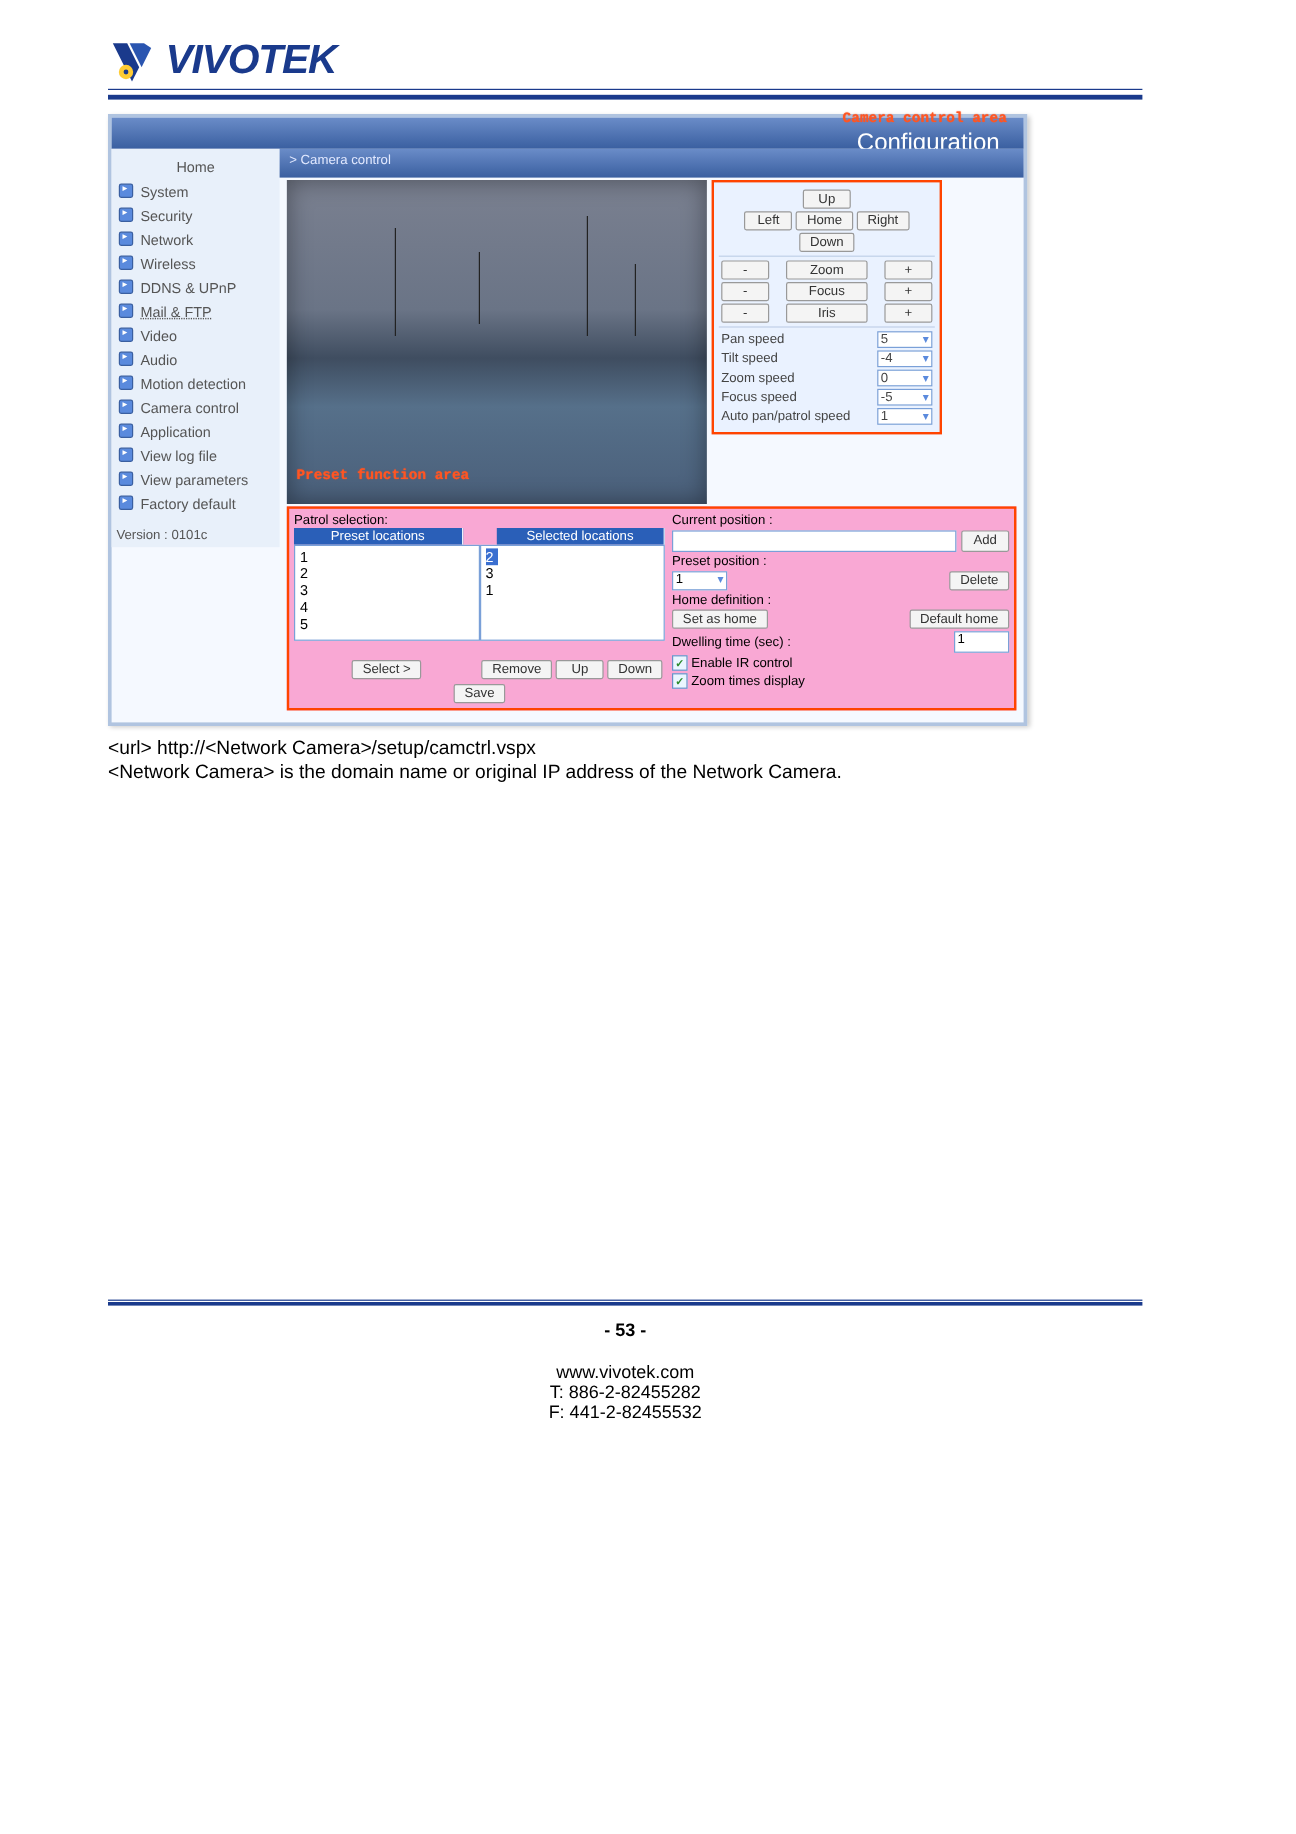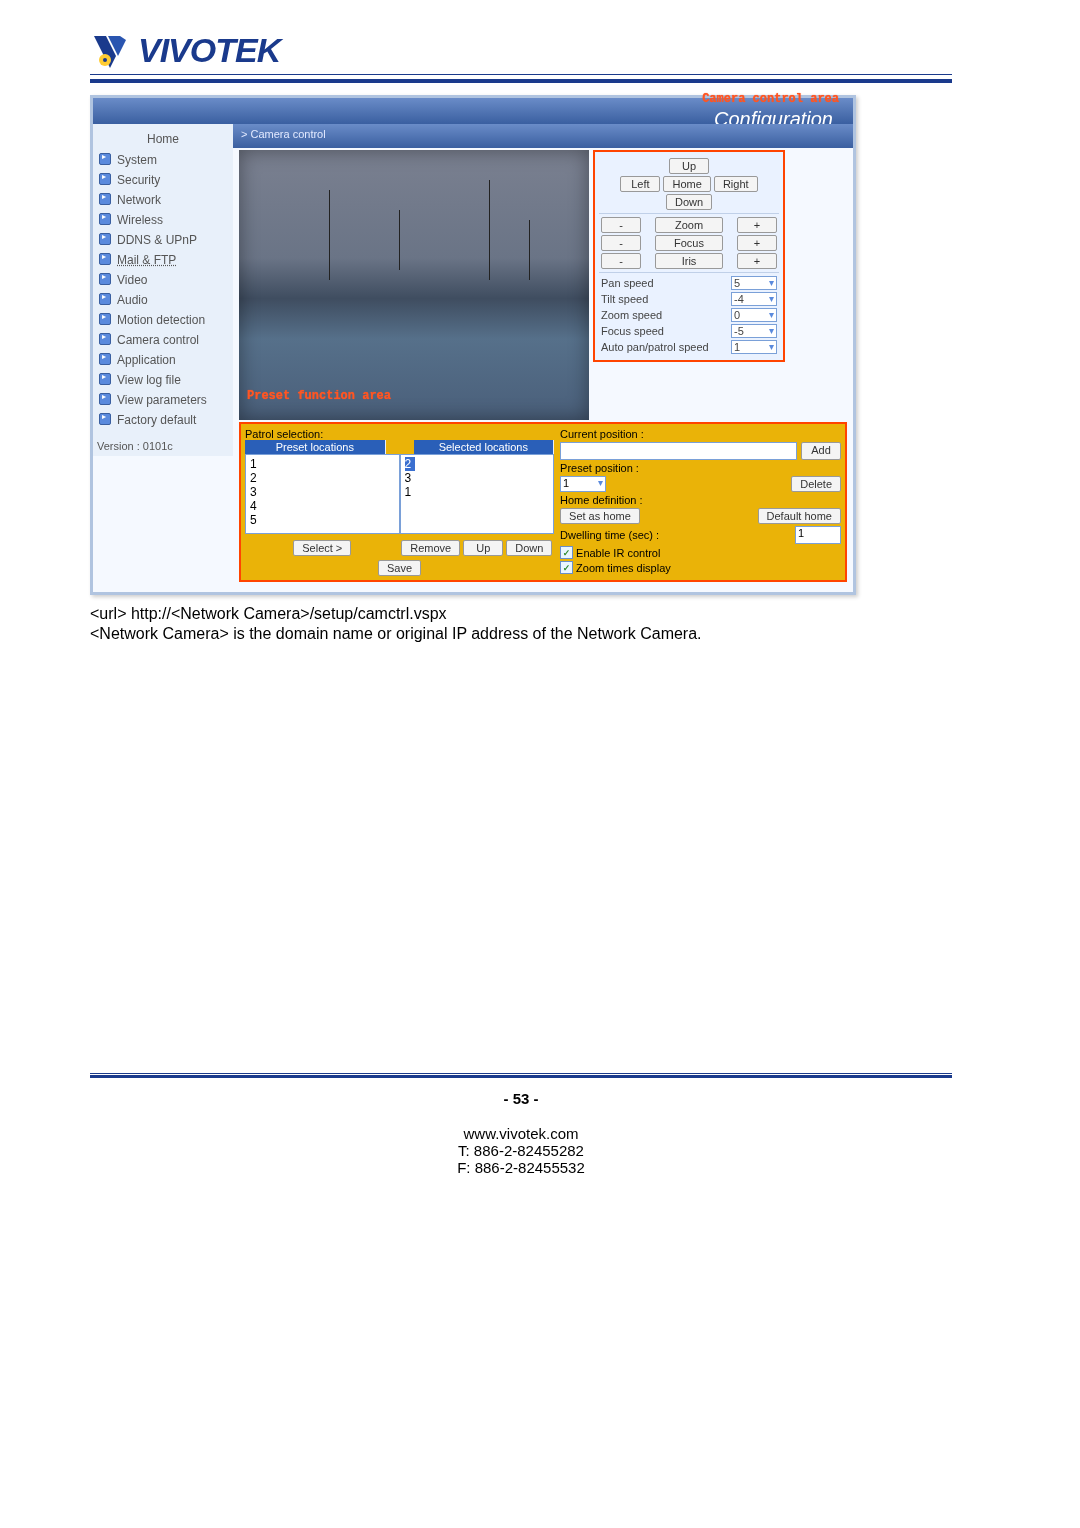--- a/index.html
+++ b/index.html
@@ -172,21 +172,21 @@
   }
   .select-sm .arr { color:#5a8add; font-size:10px;}
   hr.sep { border:none; border-top:1px solid #c0d0e8; margin:3px 0;}
 
   .preset-area {
     border: 2px solid #ff4400;
     margin-top: 2px;
     padding: 4px;
     display:flex;
     gap: 6px;
-    background: #eab308;
+    background: #f9a8d4;
     font-size: 11px;
   }
   .col-left { flex: 1.1; }
   .col-right { flex: 1; }
   .listbox {
     width: 100%;
     height: 80px;
     background: #fff;
     border: 1px solid #7aa0d8;
     font-size: 12px;
@@ -232,21 +232,21 @@
         <circle cx="15" cy="30" r="6" fill="#ffcc33"></circle>
         <circle cx="15" cy="30" r="2" fill="#1a3a8c"></circle>
       </svg>
     </span>
     <span class="logo-text">VIVOTEK</span>
   </div>
   <hr class="hr-thin">
   <hr class="hr-thick">
 
   <div class="screenshot-frame">
-    <div class="hdr-row" style="background:linear-gradient(#6a8cc8,#3a5fa0);font-style:italic;">
+    <div class="hdr-row" style="background:linear-gradient(#6a8cc8,#3a5fa0);">
       <div class="ss-title">Configuration</div>
     </div>
 
     <div style="position:relative;">
       <div class="anno-red anno-cam-control">Camera control area</div>
     </div>
 
     <div class="ss-body">
 
       <div class="ss-sidebar">
@@ -405,21 +405,21 @@
                 <div>3</div>
                 <div>4</div>
                 <div>5</div>
               </div>
               <div class="listbox">
                 <div><span class="sel-hl">2</span></div>
                 <div>3</div>
                 <div>1</div>
               </div>
             </div>
-            <div style="display:flex; justify-content:center; margin-top:6px;">
+            <div style="display:flex; justify-content:center; margin-top:16px;">
               <div style="flex:1; text-align:center;"><span class="btn">Select &gt;</span></div>
               <div style="flex:1; text-align:center;">
                 <span class="btn">Remove</span>
                 <span class="btn">Up</span>
                 <span class="btn">Down</span>
               </div>
             </div>
             <div class="save-row"><span class="btn">Save</span></div>
           </div>
 
@@ -464,16 +464,16 @@
     <p>&lt;url&gt;  http://&lt;Network Camera&gt;/setup/camctrl.vspx</p>
     <p>&lt;Network Camera&gt; is the domain name or original IP address of the Network Camera.</p>
   </div>
 
   <div class="footer">
     <hr class="hr-double-top">
     <hr class="hr-double-bot">
     <div class="pagenum">- 53 -</div>
     <div>www.vivotek.com</div>
     <div>T: 886-2-82455282</div>
-    <div>F: 886-2-82455532</div>
+    <div>F: 441-2-82455532</div>
   </div>
 
 </div>
 
 </body></html>

